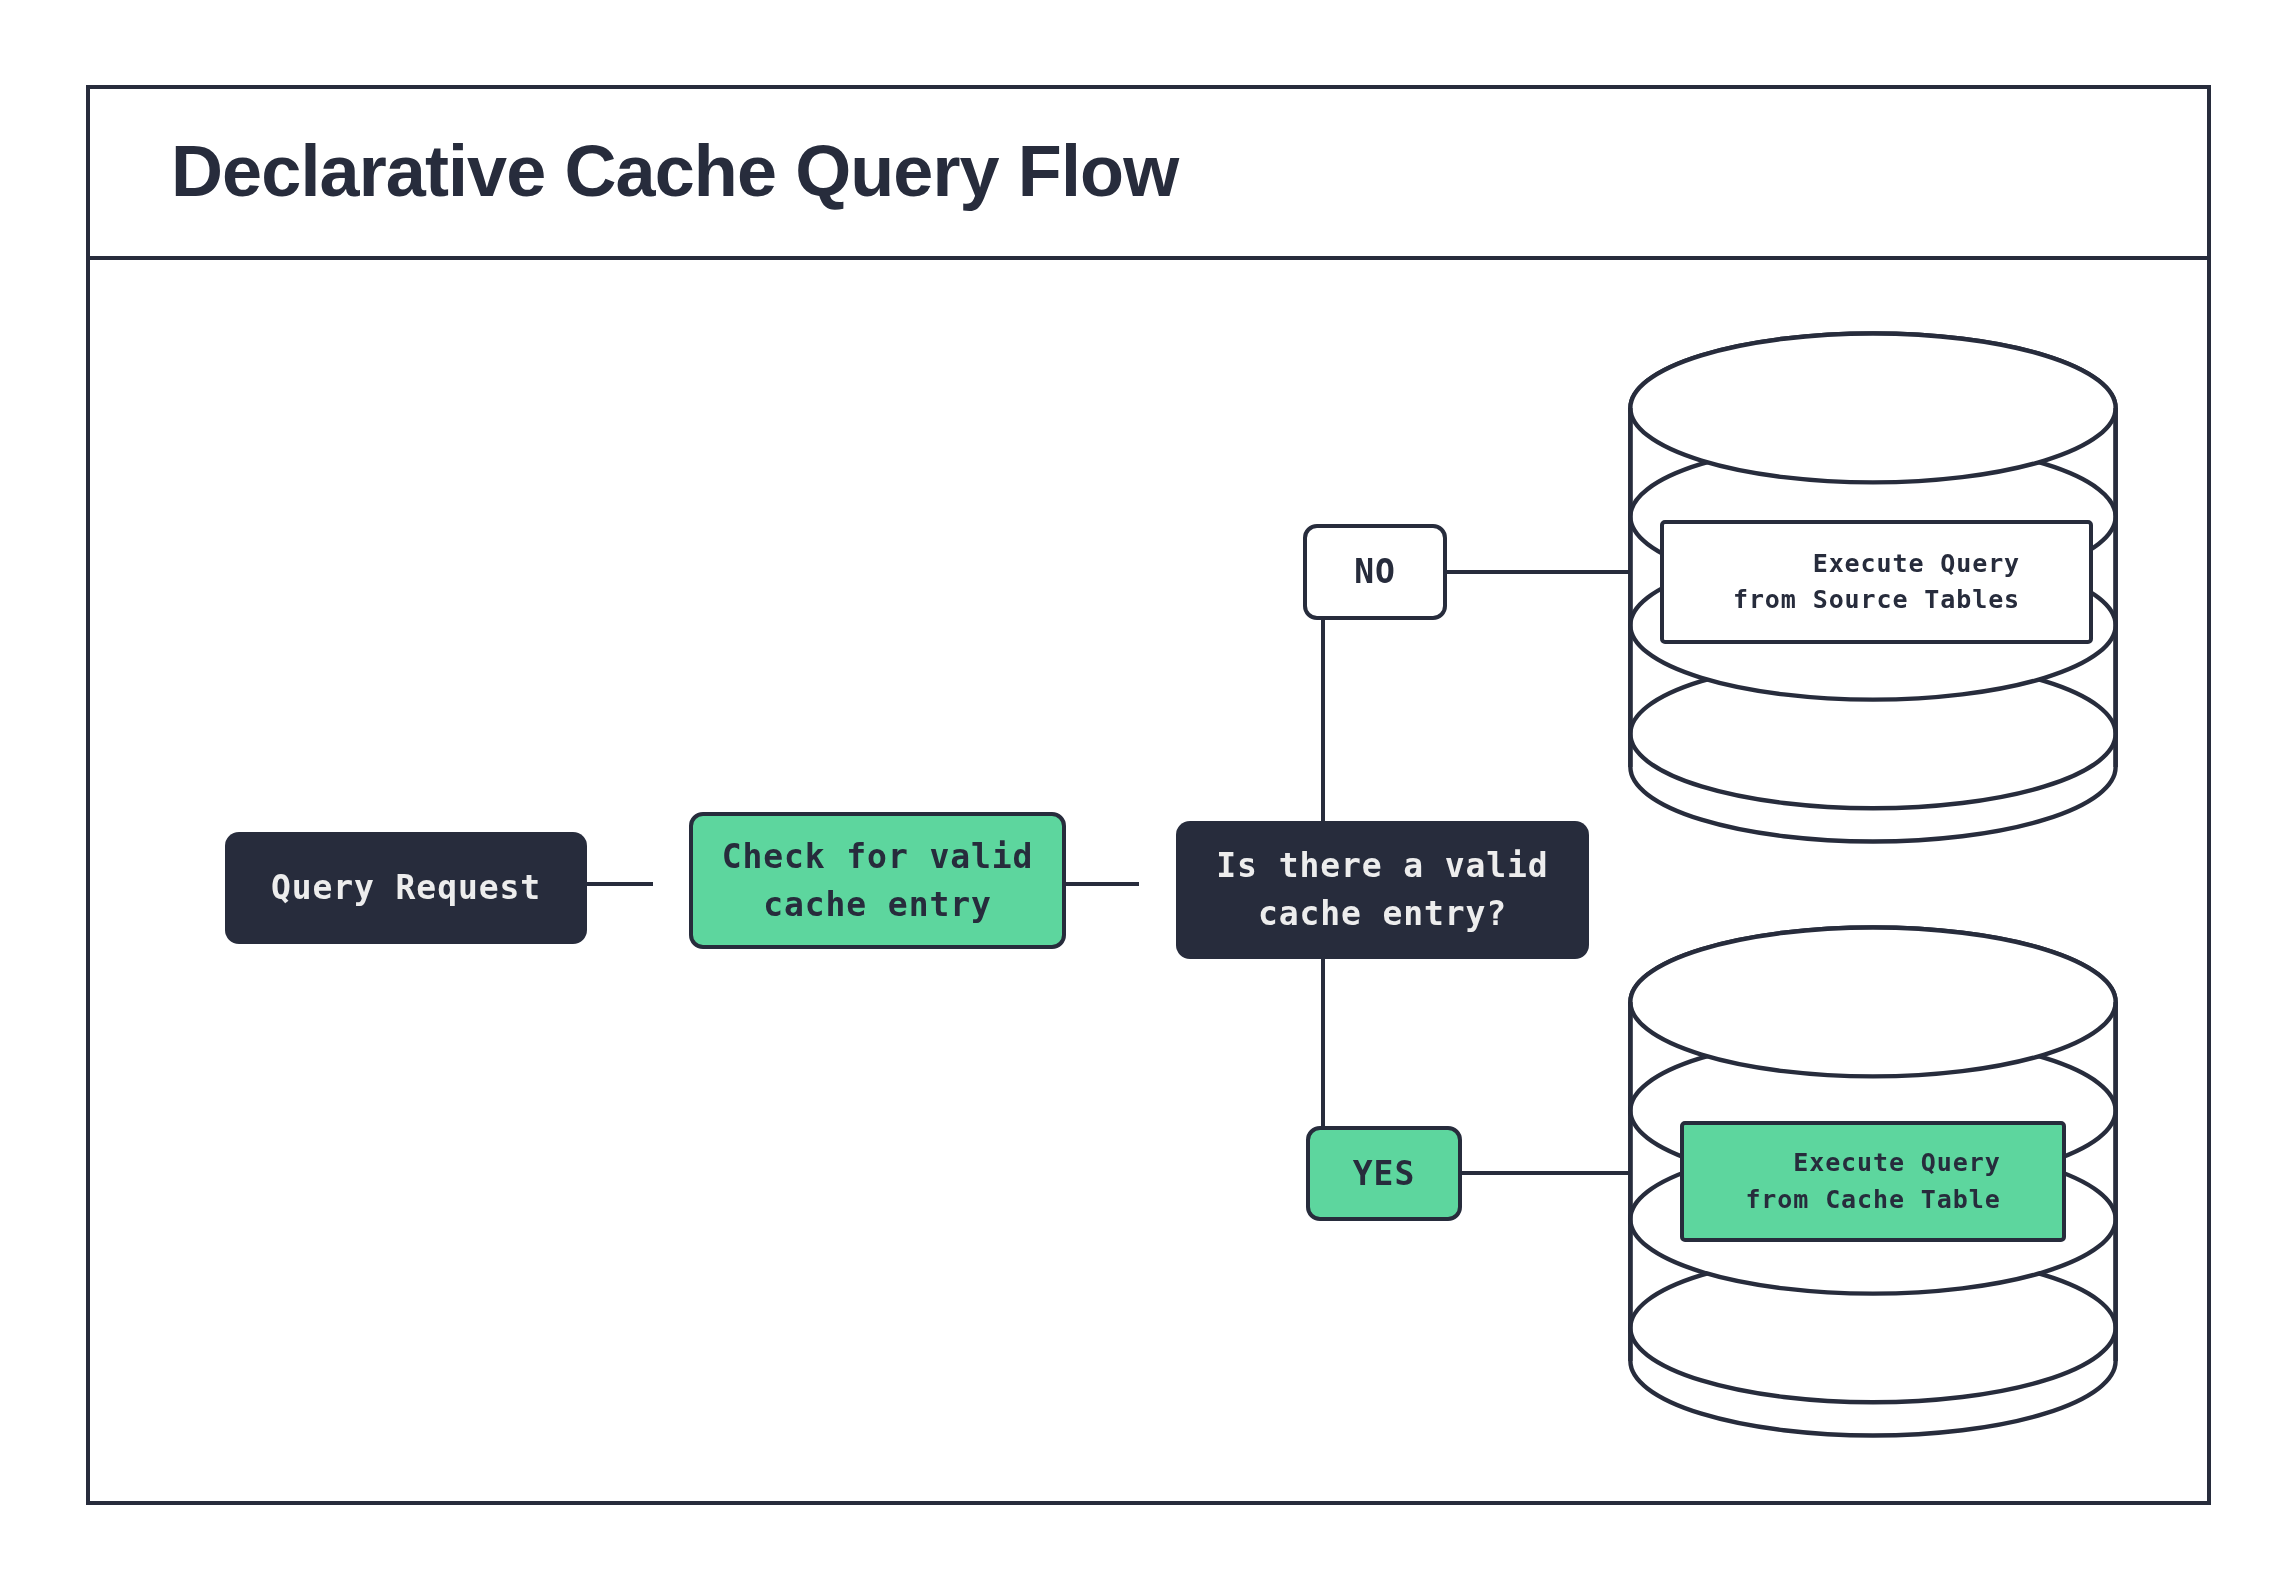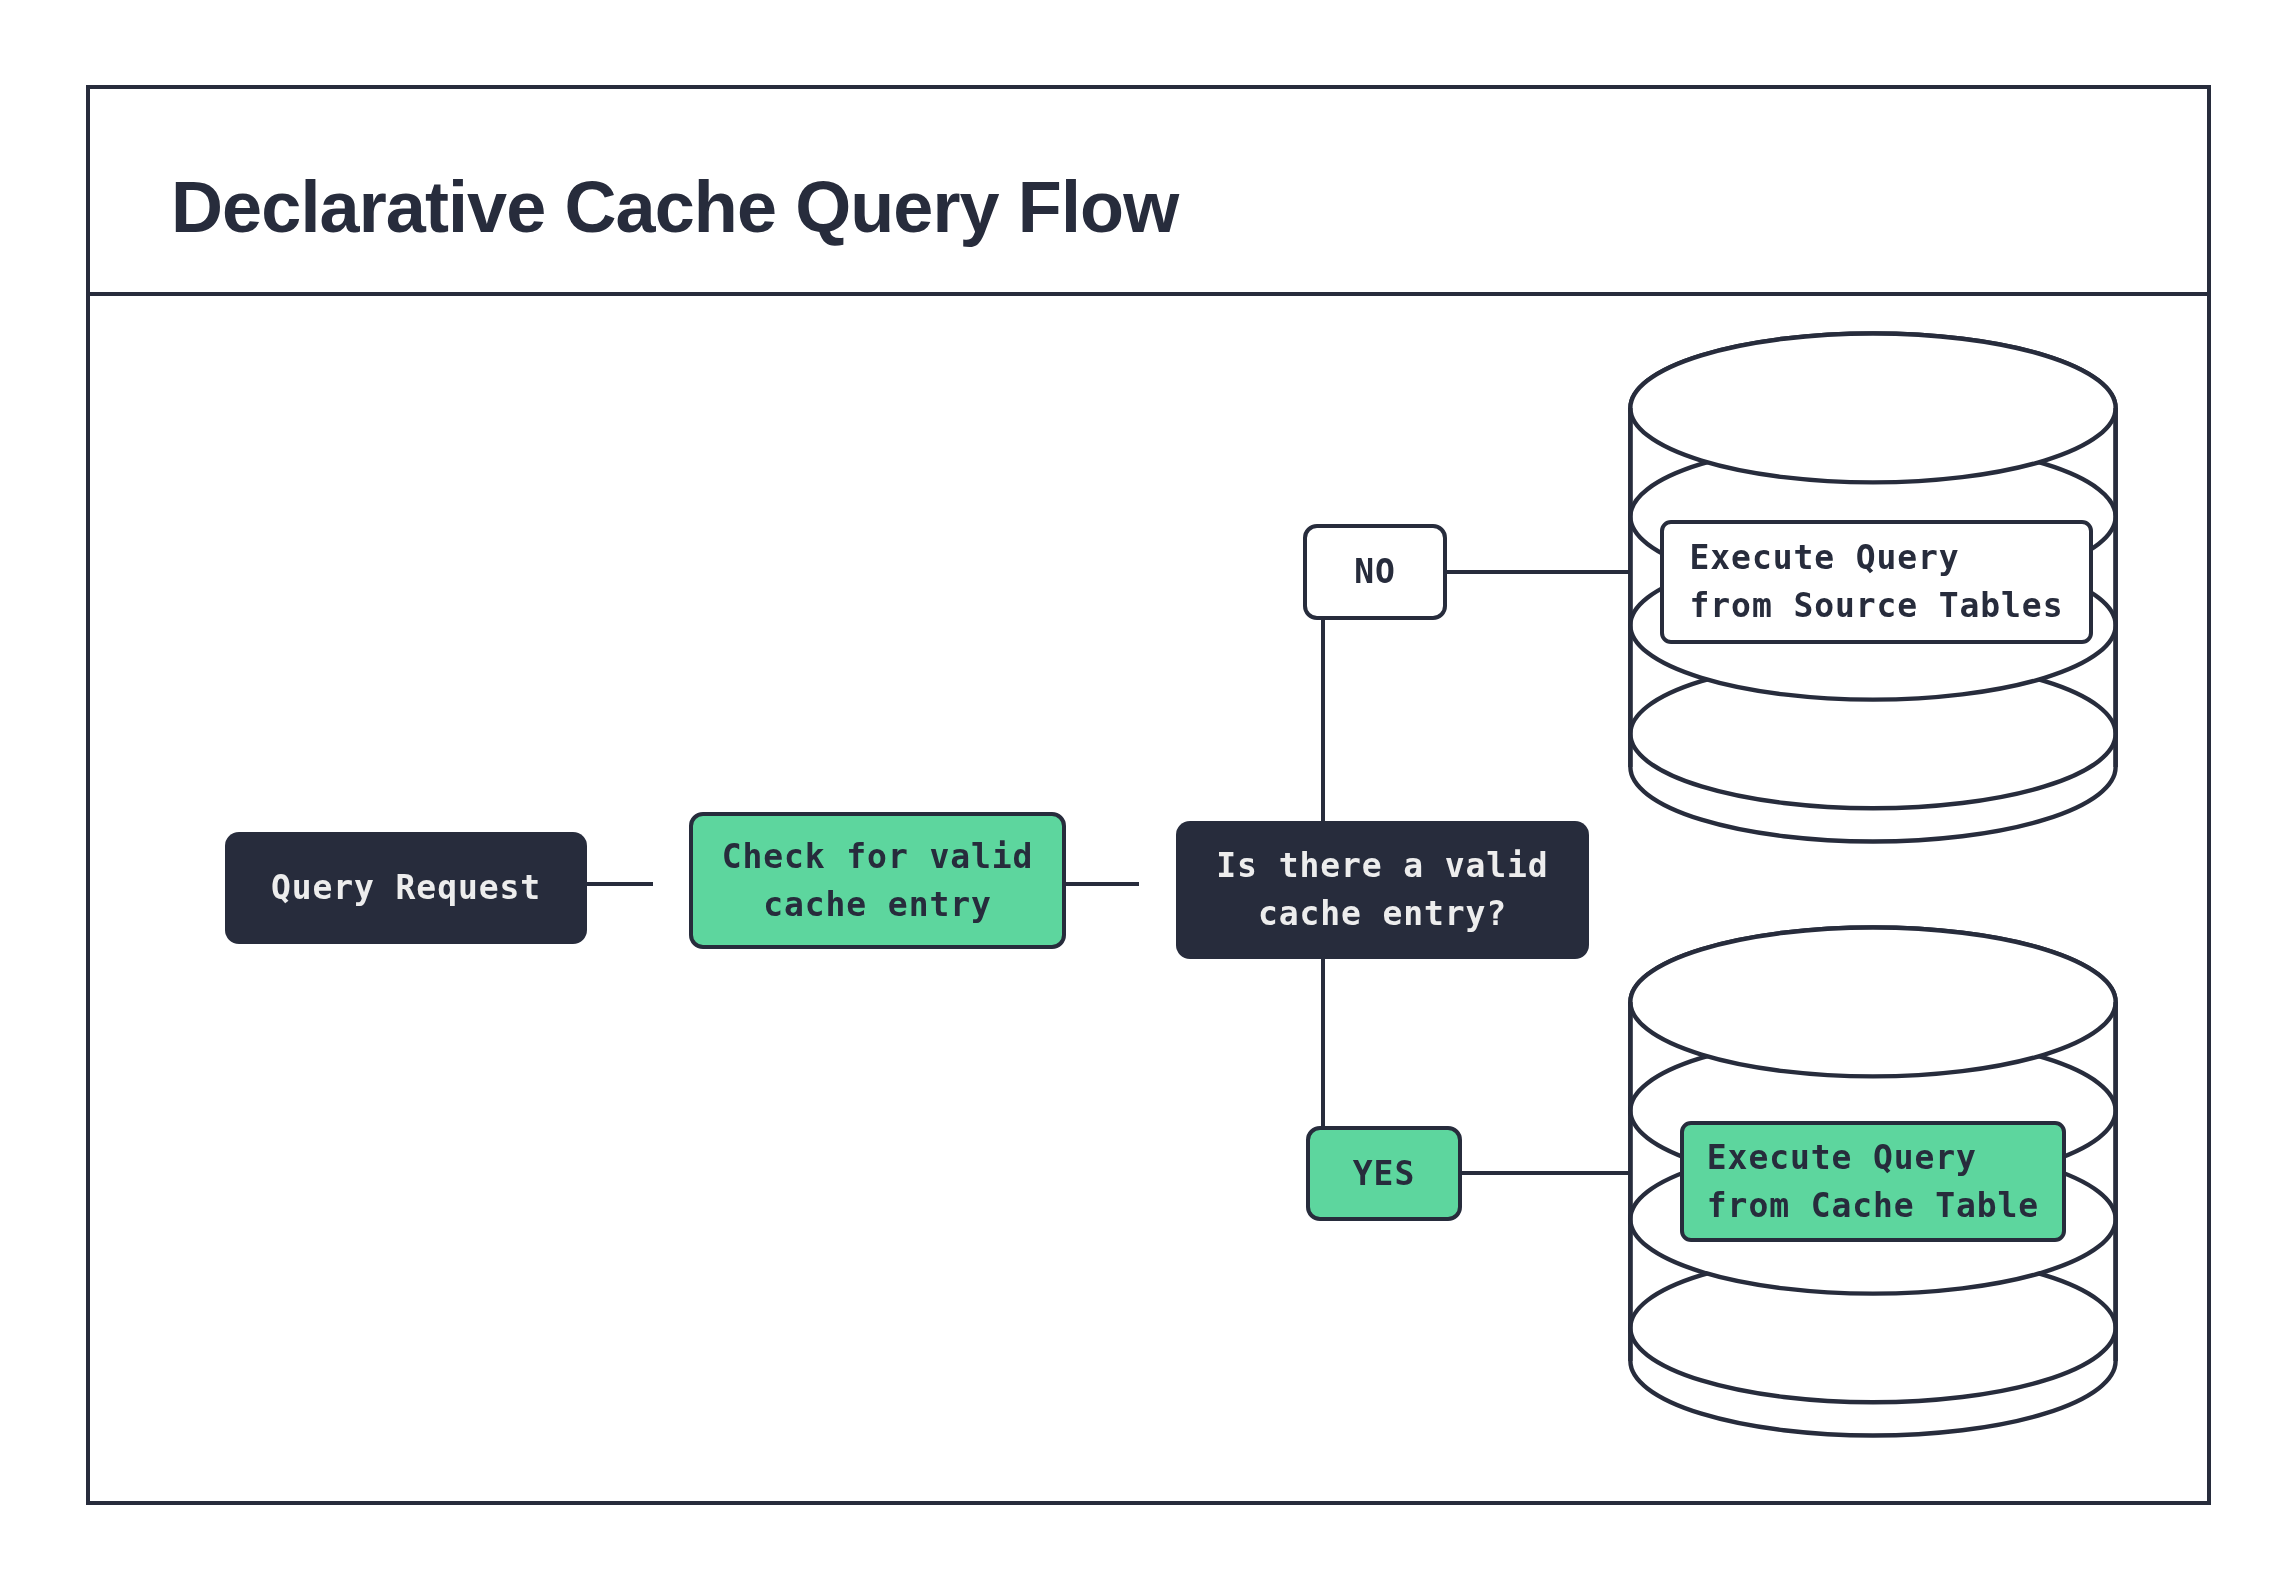--- a/index.html
+++ b/index.html
@@ -28,21 +28,20 @@
     background: var(--paper);
   }
 
   .titlebar {
     position: absolute;
     left: 86px; top: 85px;
     width: 2125px; height: 175px;
     border-bottom: 4.4px solid var(--ink);
     display: flex;
     align-items: center;
-    margin-top: 36px;
   }
   .title {
     font-family: "Liberation Sans", sans-serif;
     font-weight: bold;
     font-size: 72px;
     letter-spacing: -0.9px;
     color: var(--ink);
     padding-left: 85px;
     white-space: nowrap;
   }
@@ -65,28 +64,28 @@
   }
   .node.dark   { background: var(--ink); color: var(--light_text); }
   .node.green  { background: var(--green); color: var(--ink); border: 4.4px solid var(--ink); }
   .node.plain  { background: var(--paper); color: var(--ink); border: 4.4px solid var(--ink); }
 
   .db-label {
     position: absolute;
     display: flex;
     align-items: center;
     justify-content: center;
-    text-align: left;
+    text-align: right;
     font-family: "DejaVu Sans Mono", monospace;
     font-weight: bold;
-    font-size: 33px;
+    font-size: 25px;
     letter-spacing: 0.9px;
     line-height: 1.45;
     white-space: pre-line;
-    border-radius: 11px;
+    border-radius: 5px;
     border: 4.4px solid var(--ink);
     z-index: 4;
   }
   .db-label.white { background: var(--paper); color: var(--ink); }
   .db-label.green { background: var(--green); color: var(--ink); }
 
   .connector {
     position: absolute;
     background: var(--ink);
     z-index: 1;

